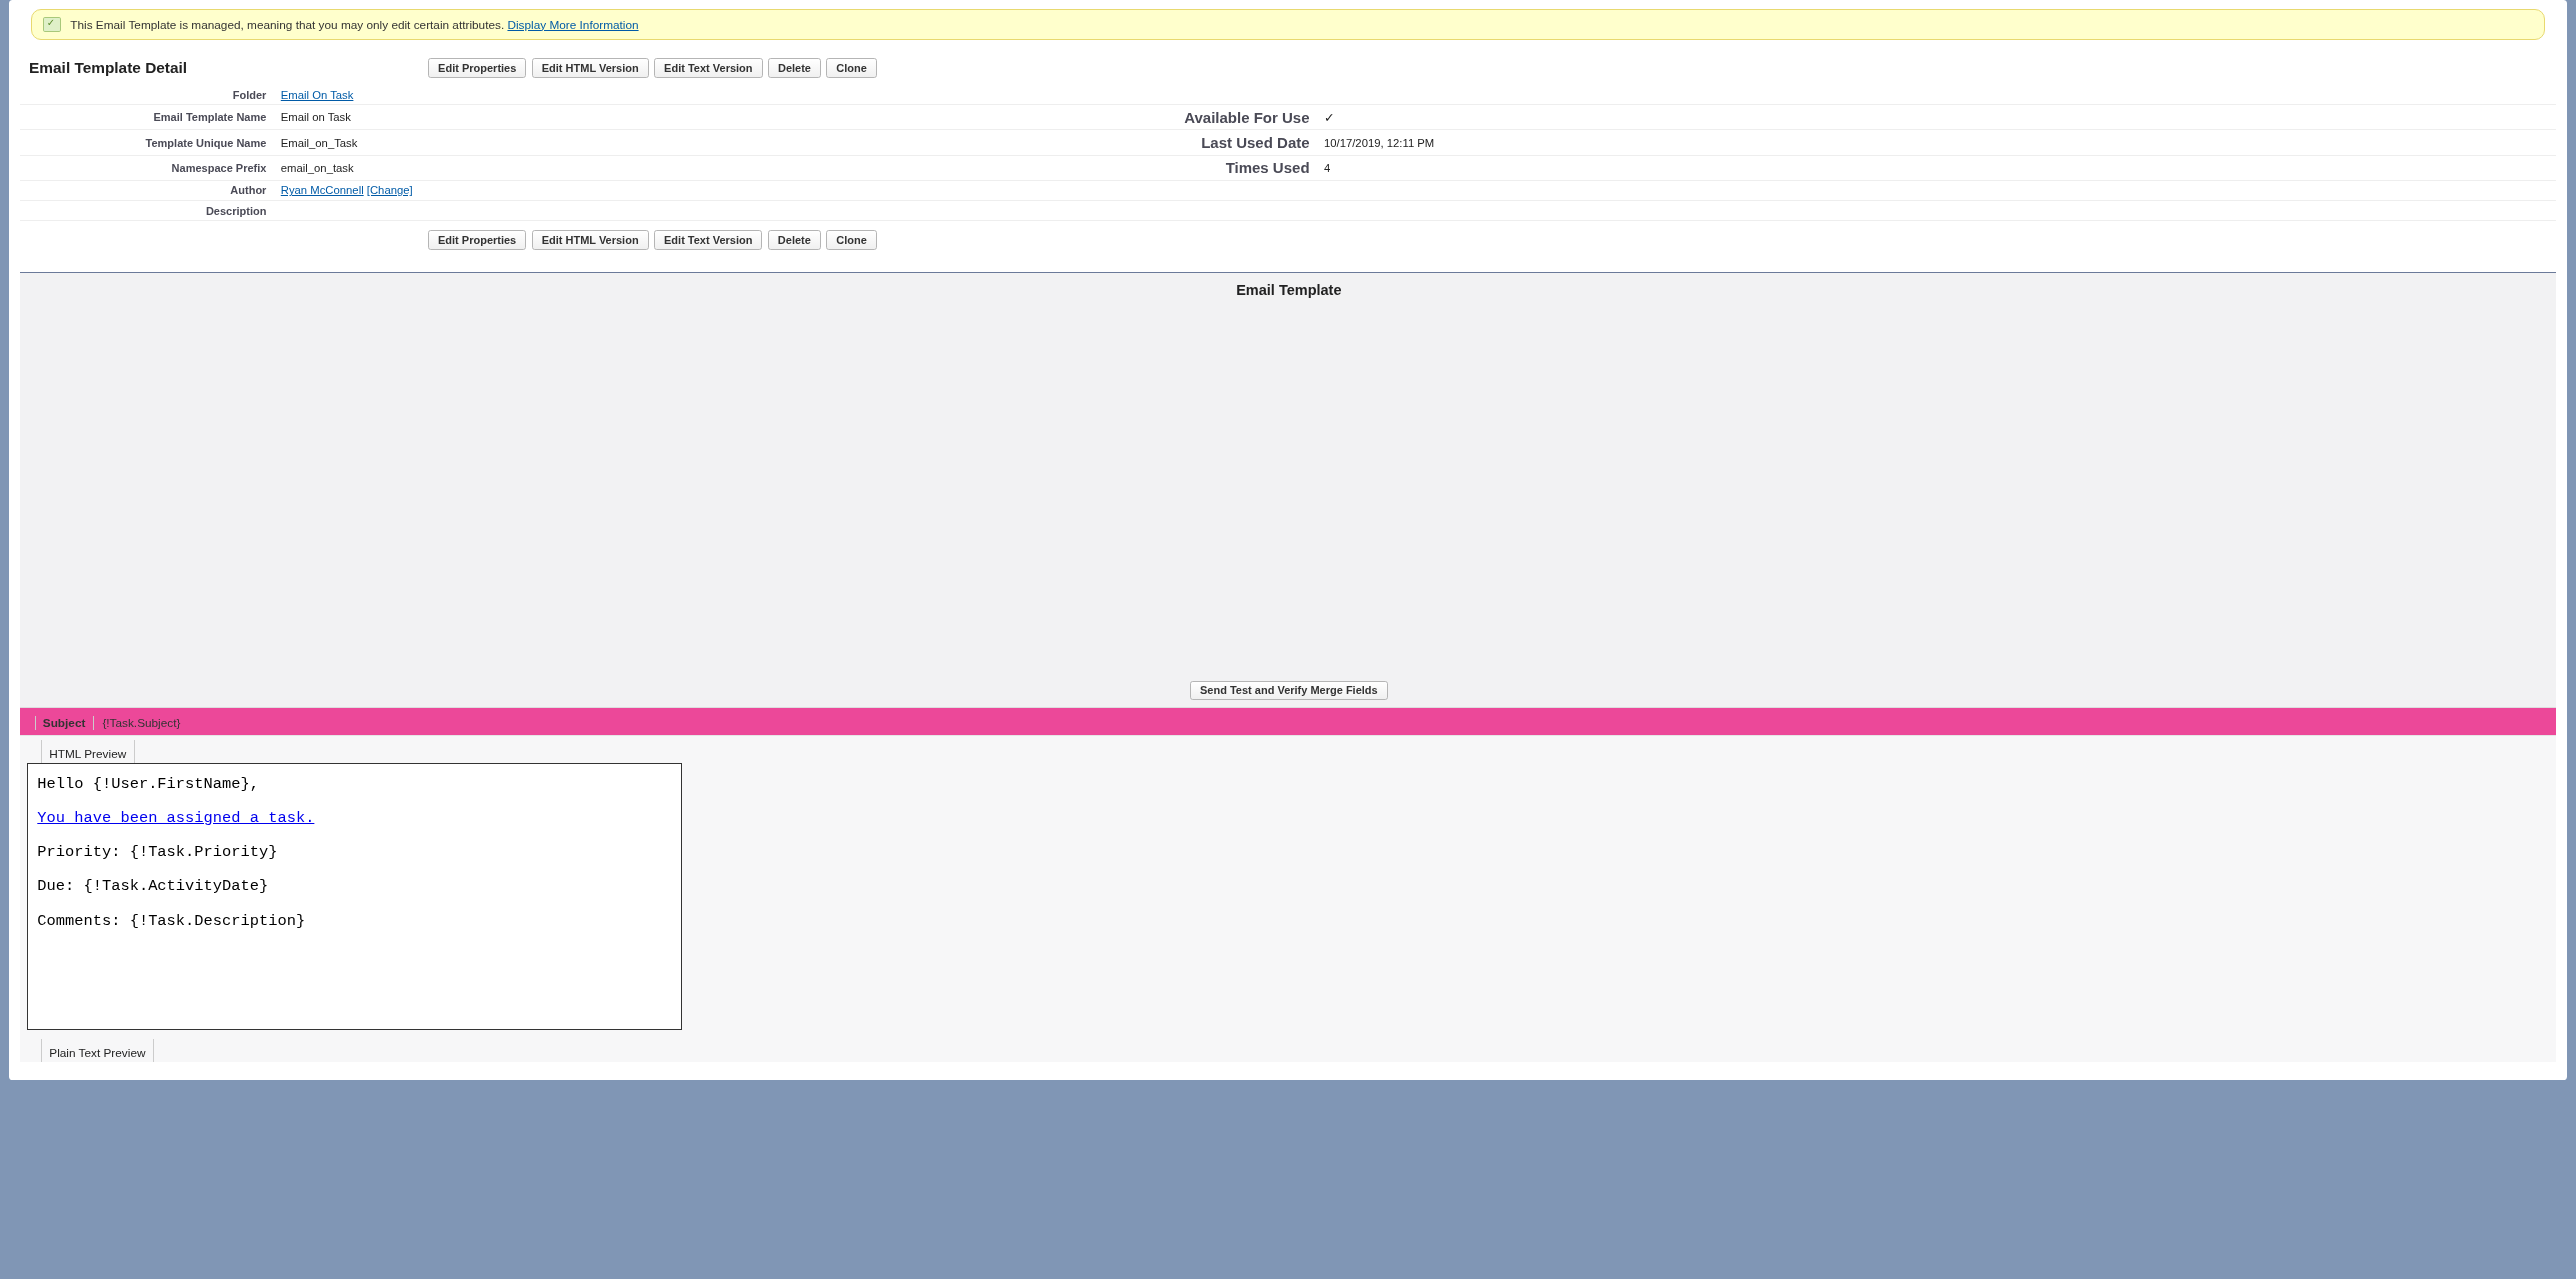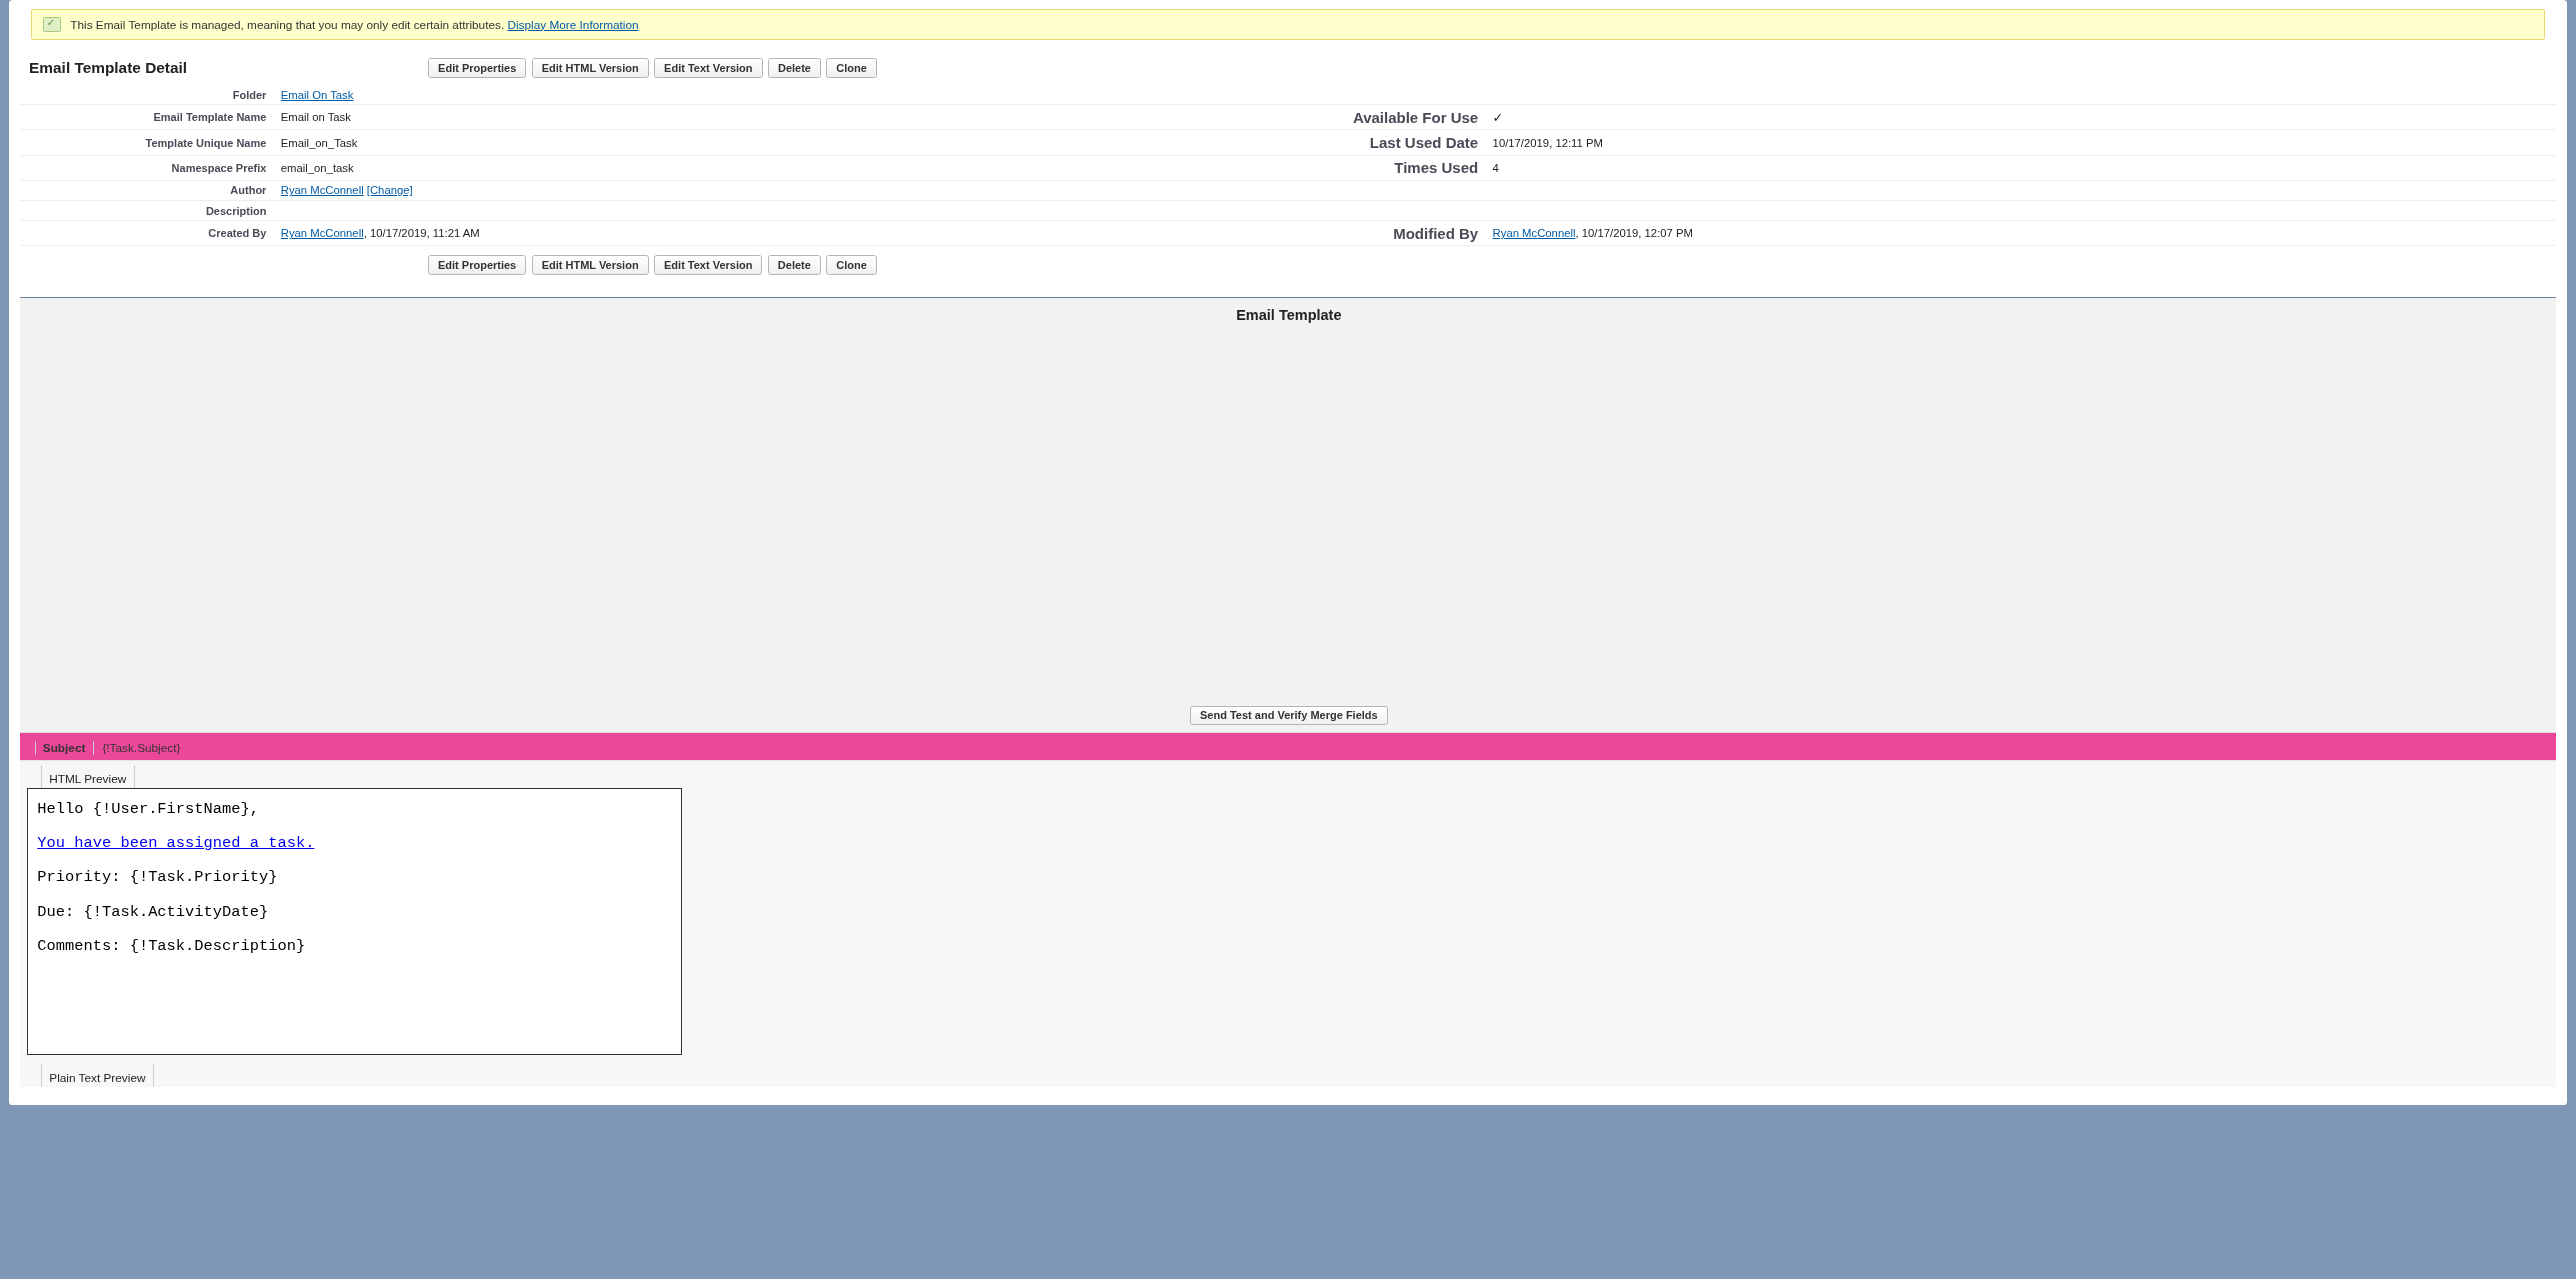--- a/index.html
+++ b/index.html
@@ -18,21 +18,21 @@
     min-height: 708px;
   }
   .intro {
     font-size: 12.7px;
     color: #333;
     padding: 3.6px 0 9px 1.8px;
   }
   .info-banner {
     background: #ffffcc;
     border: 0.9px solid #e8d96f;
-    border-radius: 2px;
+    border-radius: 10px;
     padding: 7.3px 11px;
     margin: 0 11px 14.5px 11px;
     display: flex;
     align-items: center;
     font-size: 11.8px;
     color: #333;
   }
   .info-banner .info-icon {
     width: 16.3px;
     height: 12.7px;
@@ -255,30 +255,20 @@
       <td class="value" colspan="3">
         <a href="#">Ryan McConnell</a>
         <span> </span>
         <a href="#">[Change]</a>
       </td>
     </tr>
     <tr>
       <td class="label">Description</td>
       <td class="value" colspan="3"></td>
     </tr>
-    <tr>
-      <td class="label">Created By</td>
-      <td class="value">
-        <a href="#">Ryan McConnell</a><span>, 10/17/2019, 11:21 AM</span>
-      </td>
-      <td class="label2">Modified By</td>
-      <td class="value">
-        <a href="#">Ryan McConnell</a><span>, 10/17/2019, 12:07 PM</span>
-      </td>
-    </tr>
   </tbody>
     </table>
 
   <div class="btn-row centered">
     <button class="sf-btn">Edit Properties</button>
     <button class="sf-btn">Edit HTML Version</button>
     <button class="sf-btn">Edit Text Version</button>
     <button class="sf-btn">Delete</button>
     <button class="sf-btn">Clone</button>
   </div>

